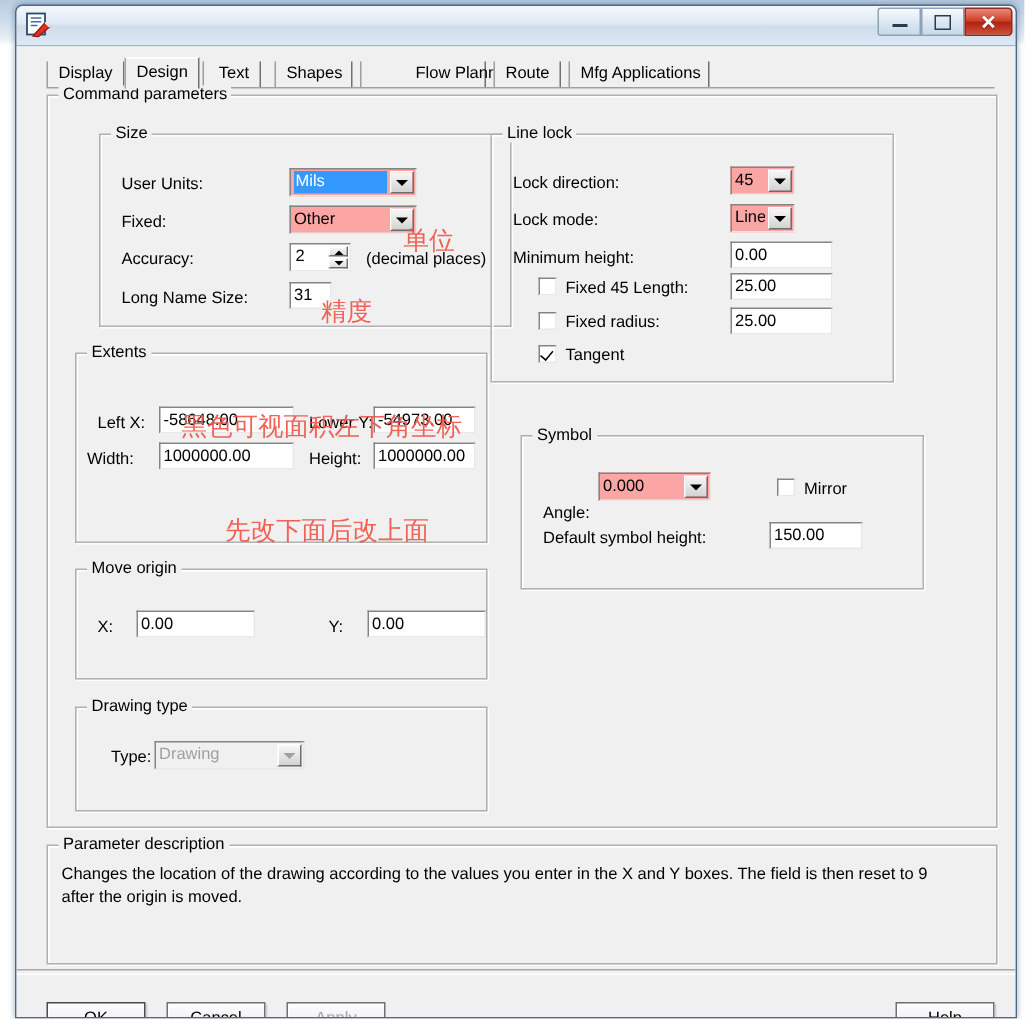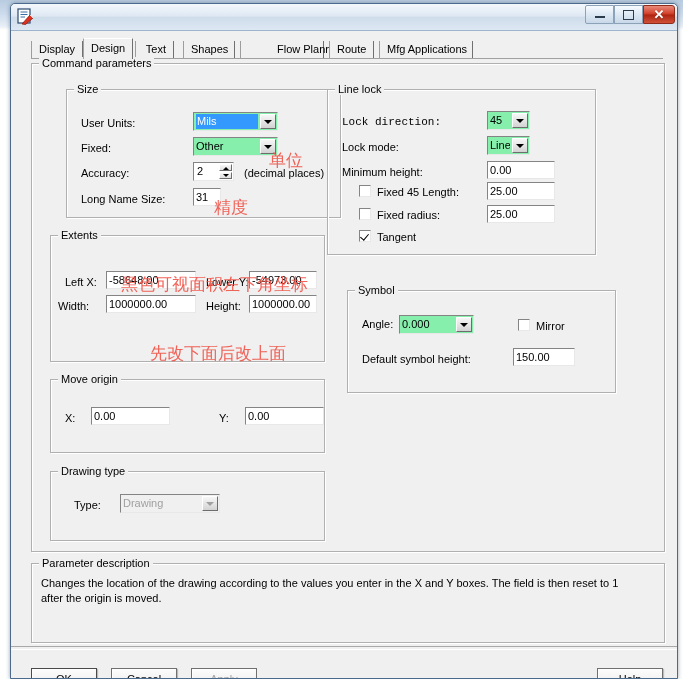--- a/index.html
+++ b/index.html
@@ -148,21 +148,21 @@
     line-height: 16px;
     height: 18px;
     white-space: nowrap;
     overflow: hidden;
   }
 
   
   .combo {
     position: absolute;
     height: 19px;
-    background: #86efac;
+    background: #fca5a5;
     border: 1px solid;
     border-color: #848484 #e8e8e8 #e8e8e8 #848484;
     box-sizing: border-box;
   }
   .combo .cval {
     position: absolute; left: 2px; top: 1px; right: 19px;
     font-size: 11px; line-height: 15px; color:#000;
     white-space: nowrap; overflow: hidden;
   }
   .combo.selected .cval {
@@ -373,30 +373,30 @@
       <div class="tbox" style="left:40px; top:27px; width:79px;">0.00</div>
 
       <div class="lbl" style="left:168px; top:32px;">Y:</div>
       <div class="tbox" style="left:194px; top:27px; width:79px;">0.00</div>
     </div>
 
     <div class="group" style="left:39px; top:440px; width:273px; height:68px;">
       <div class="glabel">Drawing type</div>
 
       <div class="lbl" style="left:23px; top:27px;">Type:</div>
-      <div class="combo disabled" style="left:69px; top:22px; width:100px;">
+      <div class="combo disabled" style="left:52px; top:22px; width:100px;">
         <div class="cval">Drawing</div>
         <div class="carrow"></div>
       </div>
     </div>
 
     <div class="group" style="left:316px; top:58px; width:267px; height:164px;">
       <div class="glabel">Line lock</div>
 
-      <div class="lbl" style="left:14px; top:26px;font-family:Liberation Mono, monospace;">Lock direction:</div>
+      <div class="lbl" style="left:14px; top:26px;">Lock direction:</div>
       <div class="combo" style="left:159px; top:21px; width:43px;">
         <div class="cval">45</div>
         <div class="carrow"></div>
       </div>
 
       <div class="lbl" style="left:14px; top:51px;">Lock mode:</div>
       <div class="combo" style="left:159px; top:46px; width:43px;">
         <div class="cval">Line</div>
         <div class="carrow"></div>
       </div>
@@ -418,21 +418,21 @@
 
       <div class="chk checked" style="left:31px; top:140px;">
         <div class="cbox"></div>
       </div>
       <div class="lbl" style="left:49px; top:141px;">Tangent</div>
     </div>
 
     <div class="group" style="left:336px; top:259px; width:267px; height:101px;">
       <div class="glabel">Symbol</div>
 
-      <div class="lbl" style="left:14px; top:27px;text-align:right;">Angle:</div>
+      <div class="lbl" style="left:14px; top:45px;text-align:right;">Angle:</div>
       <div class="combo" style="left:51px; top:24px; width:75px;">
         <div class="cval">0.000</div>
         <div class="carrow"></div>
       </div>
 
       <div class="chk" style="left:170px; top:28px;">
         <div class="cbox"></div>
       </div>
       <div class="lbl" style="left:188px; top:29px;">Mirror</div>
 
@@ -440,21 +440,21 @@
       <div class="tbox" style="left:165px; top:57px; width:62px;">150.00</div>
     </div>
 
     <div class="anno" style="left:258px; top:118px; font-size:17px;">单位</div>
     <div class="anno" style="left:203px; top:165px; font-size:17px;">精度</div>
     <div class="anno" style="left:139px; top:311px; font-size:17px;">先改下面后改上面</div>
     <div class="anno" style="left:110px; top:242px; font-size:17px;">黑色可视面积左下角坐标</div>
 
     <div class="group" style="left:20px; top:532px; width:632px; height:78px;">
       <div class="glabel">Parameter description</div>
-      <div id="desc-text">Changes the location of the drawing according to the values you enter in the X and Y boxes. The field is then reset to 1 after the origin is moved.</div>
+      <div id="desc-text">Changes the location of the drawing according to the values you enter in the X and Y boxes. The field is then reset to 9 after the origin is moved.</div>
     </div>
 
     <div id="btn-sep"></div>
     <div class="pbtn default" style="left:20px;  top:637px; width:66px;">OK</div>
     <div class="pbtn" style="left:100px; top:637px; width:66px;">Cancel</div>
     <div class="pbtn disabled" style="left:180px; top:637px; width:66px;">Apply</div>
     <div class="pbtn" style="left:586px; top:637px; width:66px;">Help</div>
 
   </div>
 </div>

